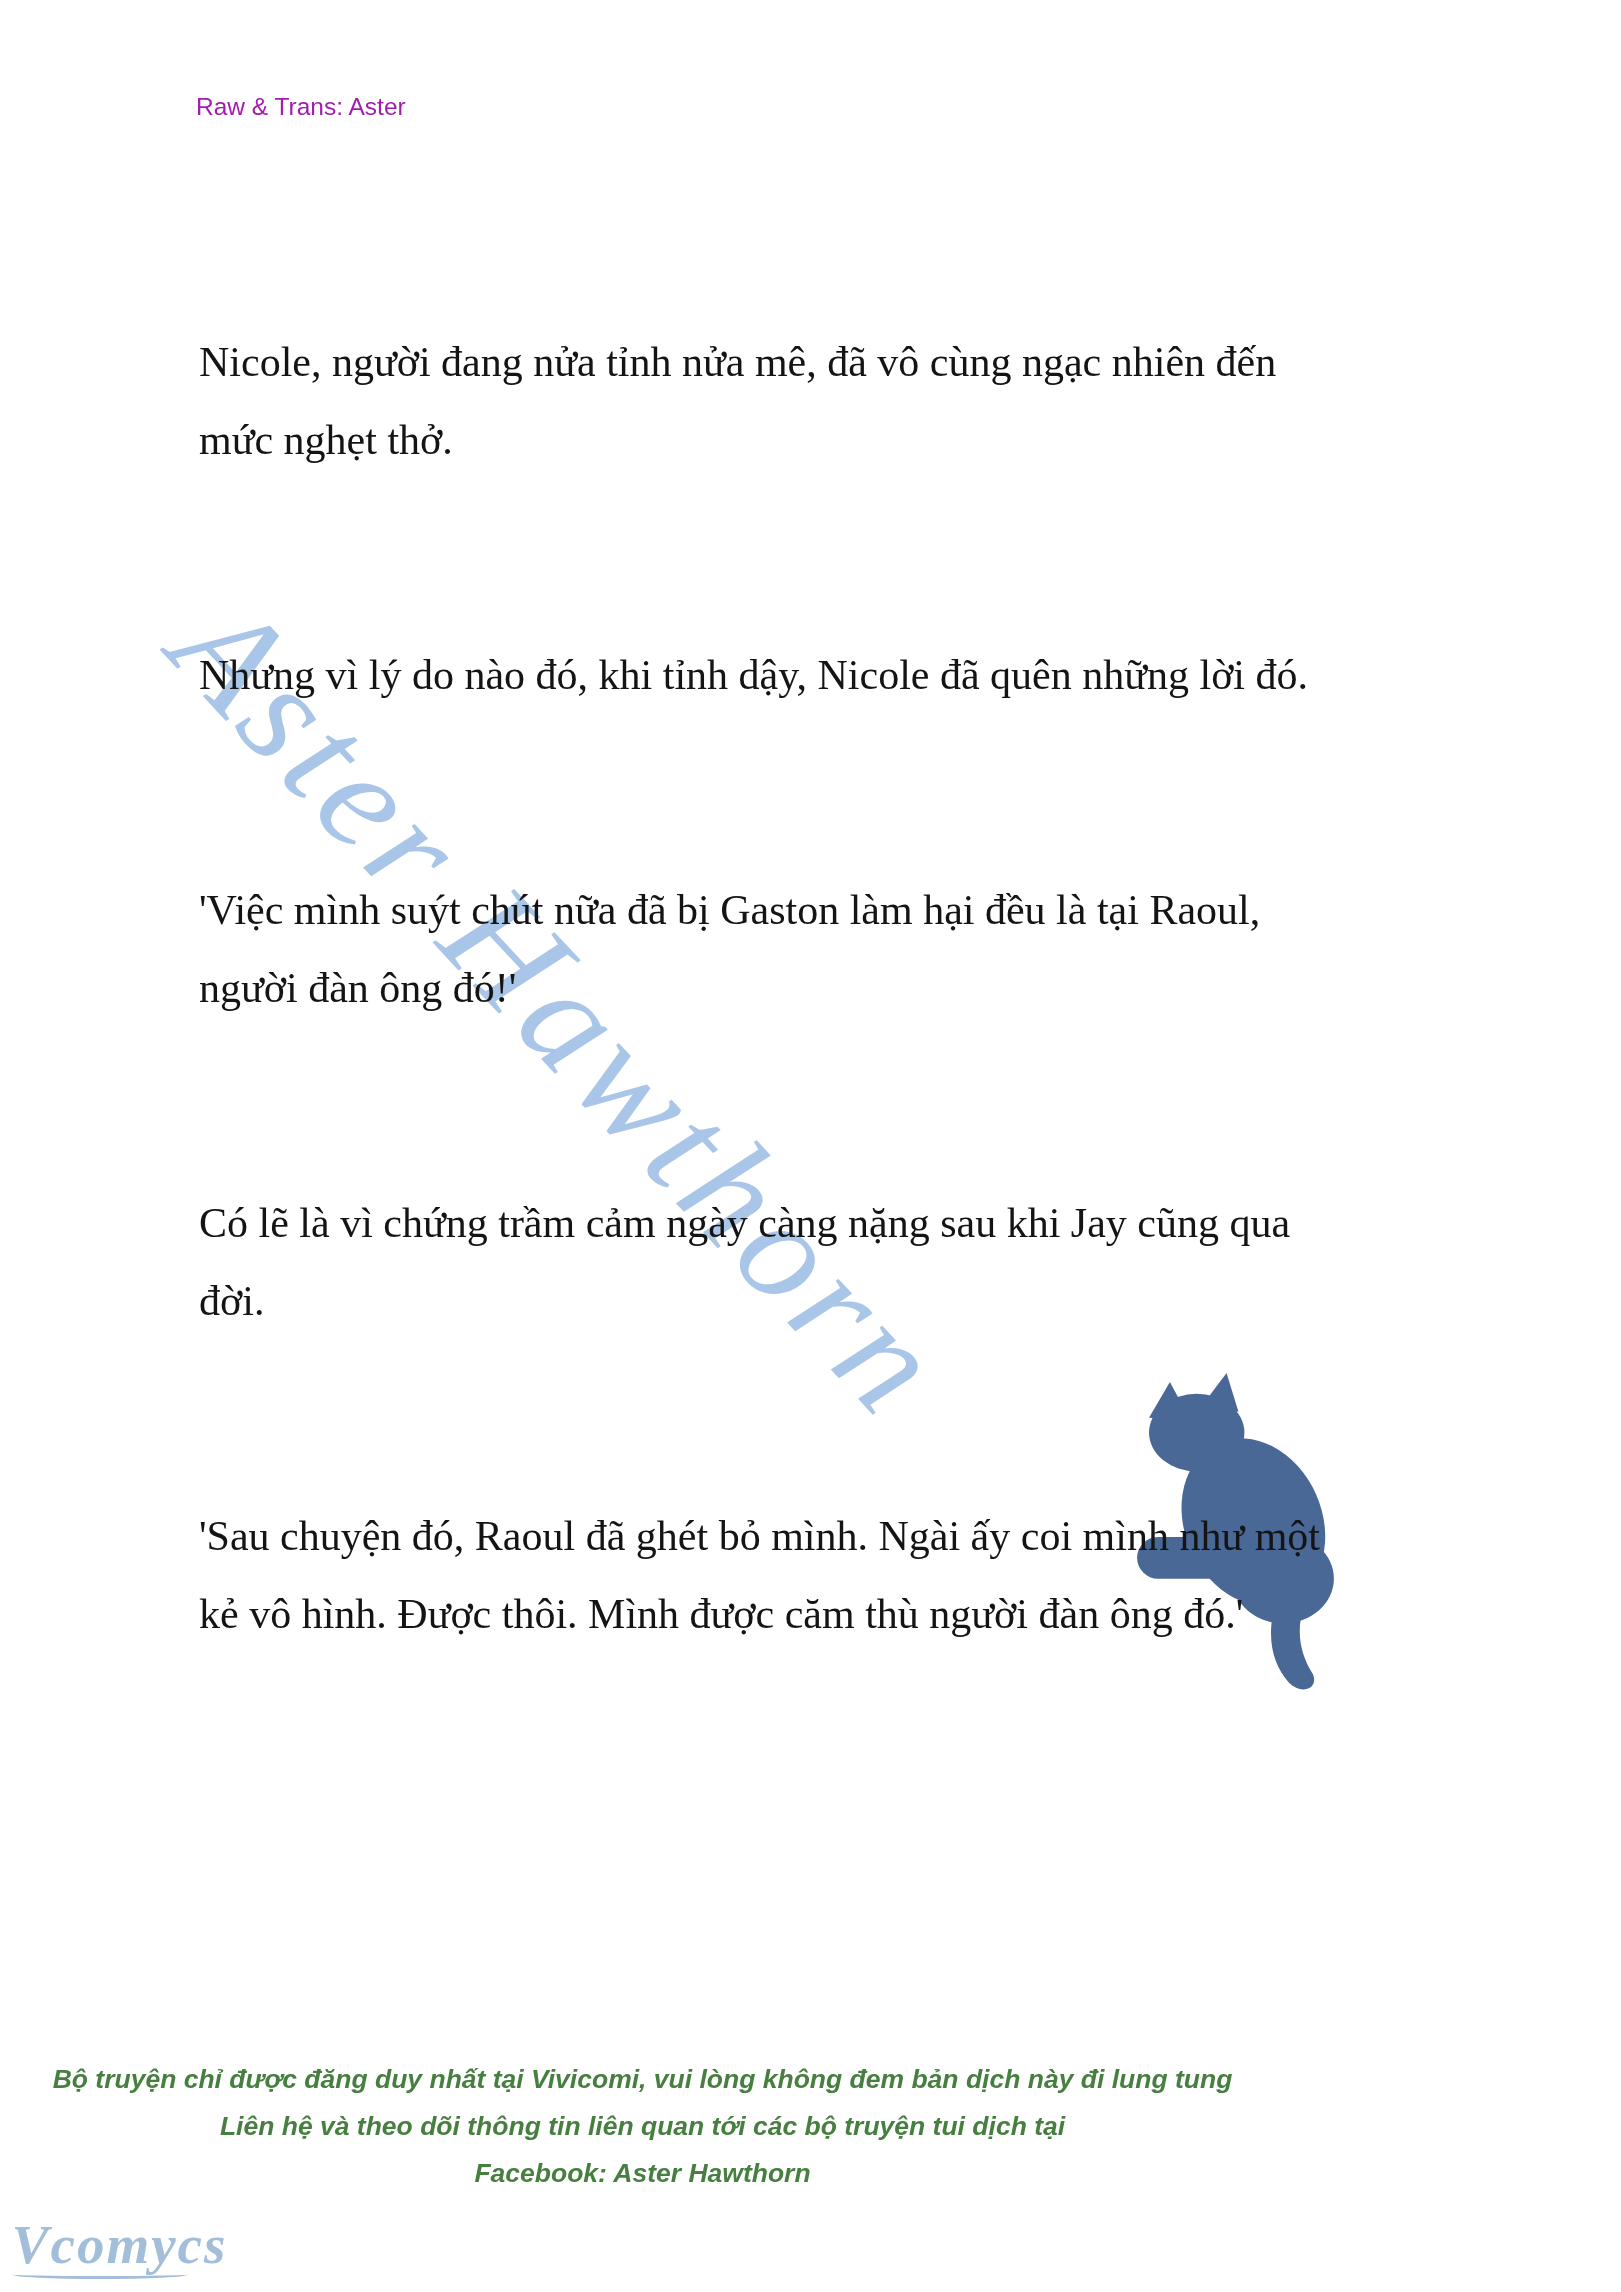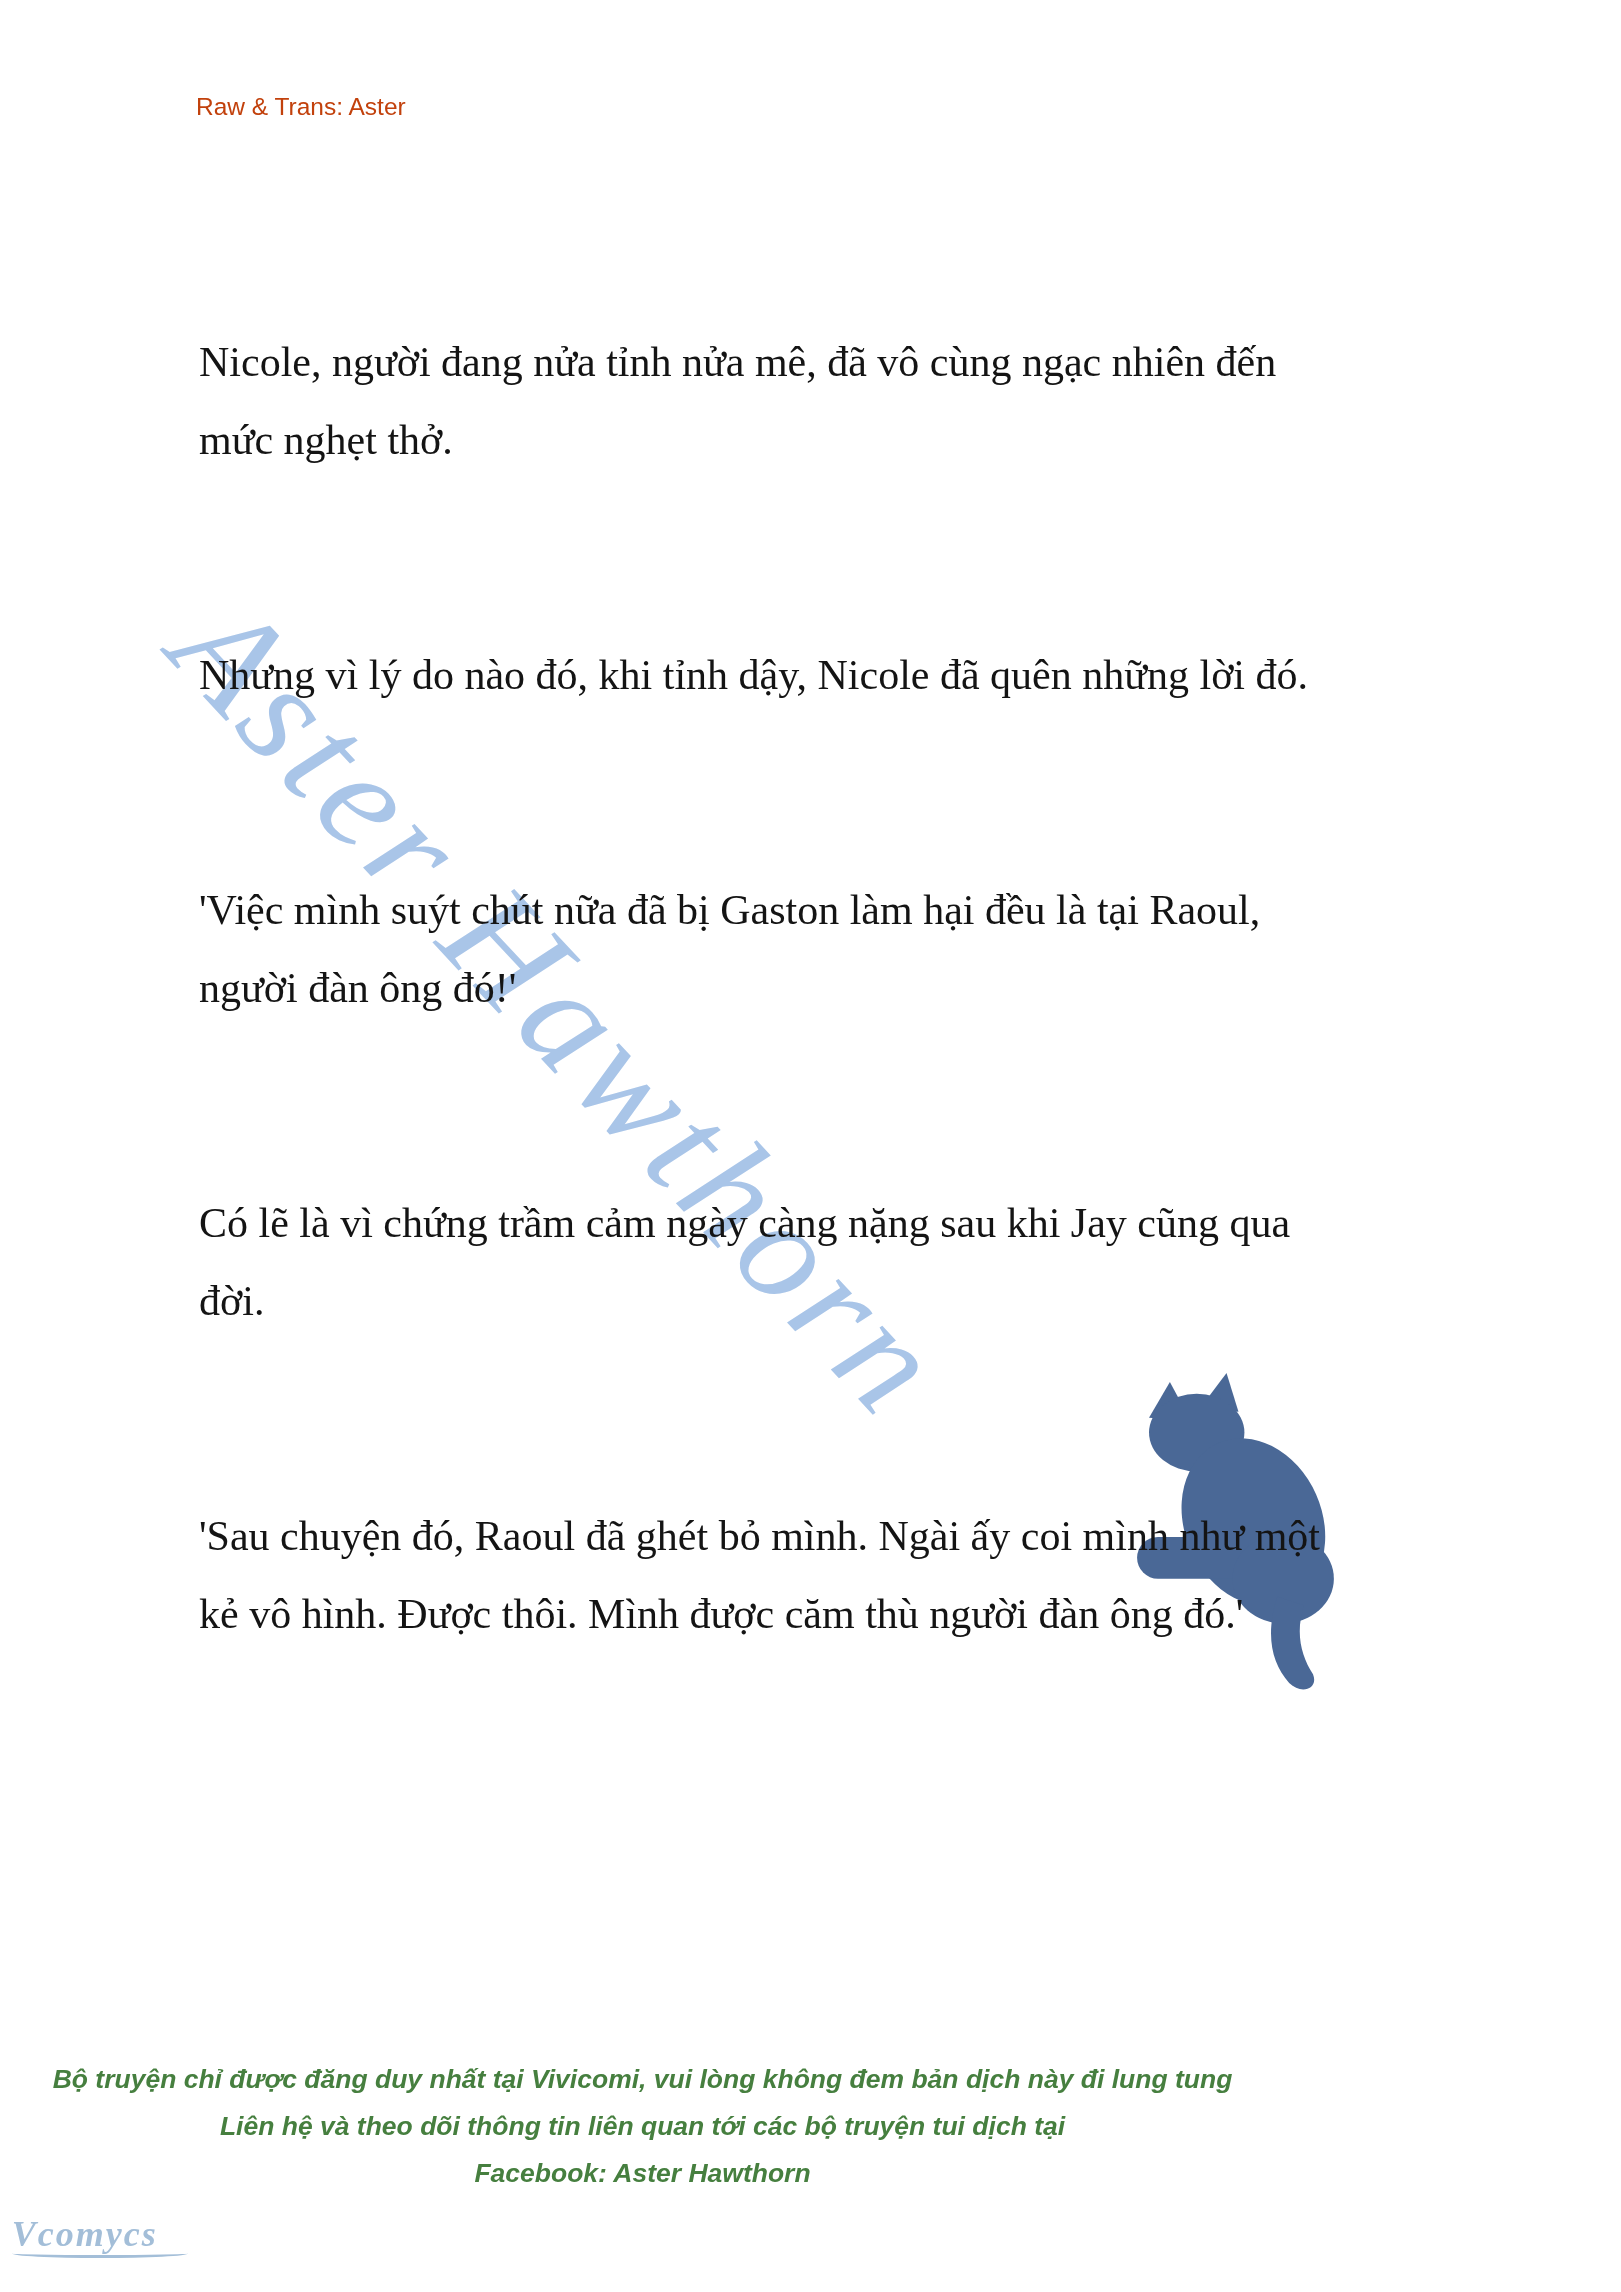--- a/index.html
+++ b/index.html
@@ -14,21 +14,21 @@
     background: #ffffff;
     overflow: hidden;
     font-family: "Liberation Serif", serif;
   }
   .credit {
     position: absolute;
     left: 196px;
     top: 93px;
     font-family: "Liberation Sans", sans-serif;
     font-size: 24.5px;
-    color: #c2410c;
+    color: #a21caf;
     z-index: 3;
   }
   .watermark {
     position: absolute;
     left: 263px;
     top: 564px;
     font-family: "Liberation Serif", serif;
     font-style: italic;
     font-size: 147px;
     letter-spacing: 7.8px;
@@ -78,21 +78,21 @@
     color: var(--footer, #467f3f);
     z-index: 3;
   }
   .logo {
     position: absolute;
     left: 11.8px;
     top: 2213px;
     font-family: "Liberation Serif", serif;
     font-style: italic;
     font-weight: bold;
-    font-size: 36px;
+    font-size: 55px;
     letter-spacing: 2px;
     color: var(--logo, #a3bed8);
     z-index: 3;
   }
   .logo .flourish {
     display: block;
     width: 176px;
     height: 5.9px;
     margin-top: -5.9px;
     border-bottom: 3.9px solid var(--logo, #a3bed8);

